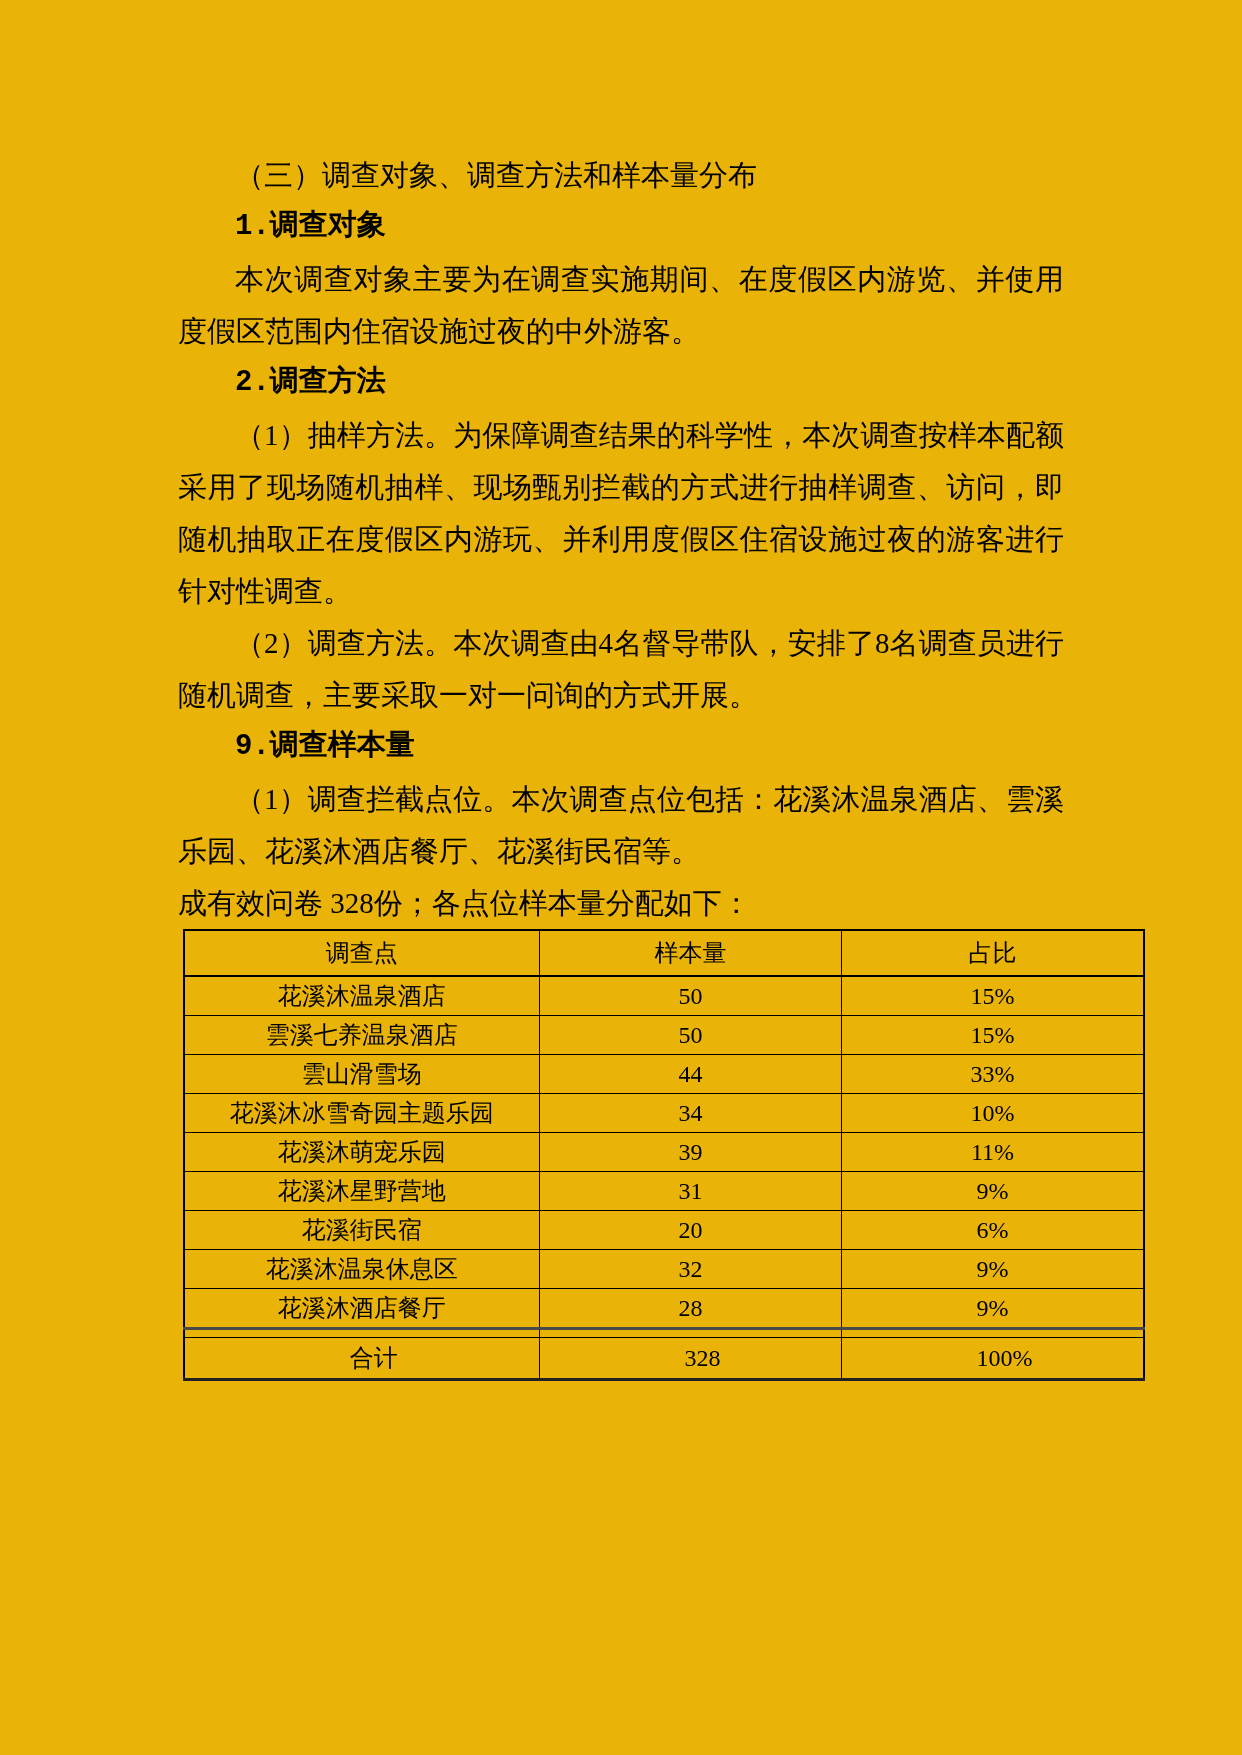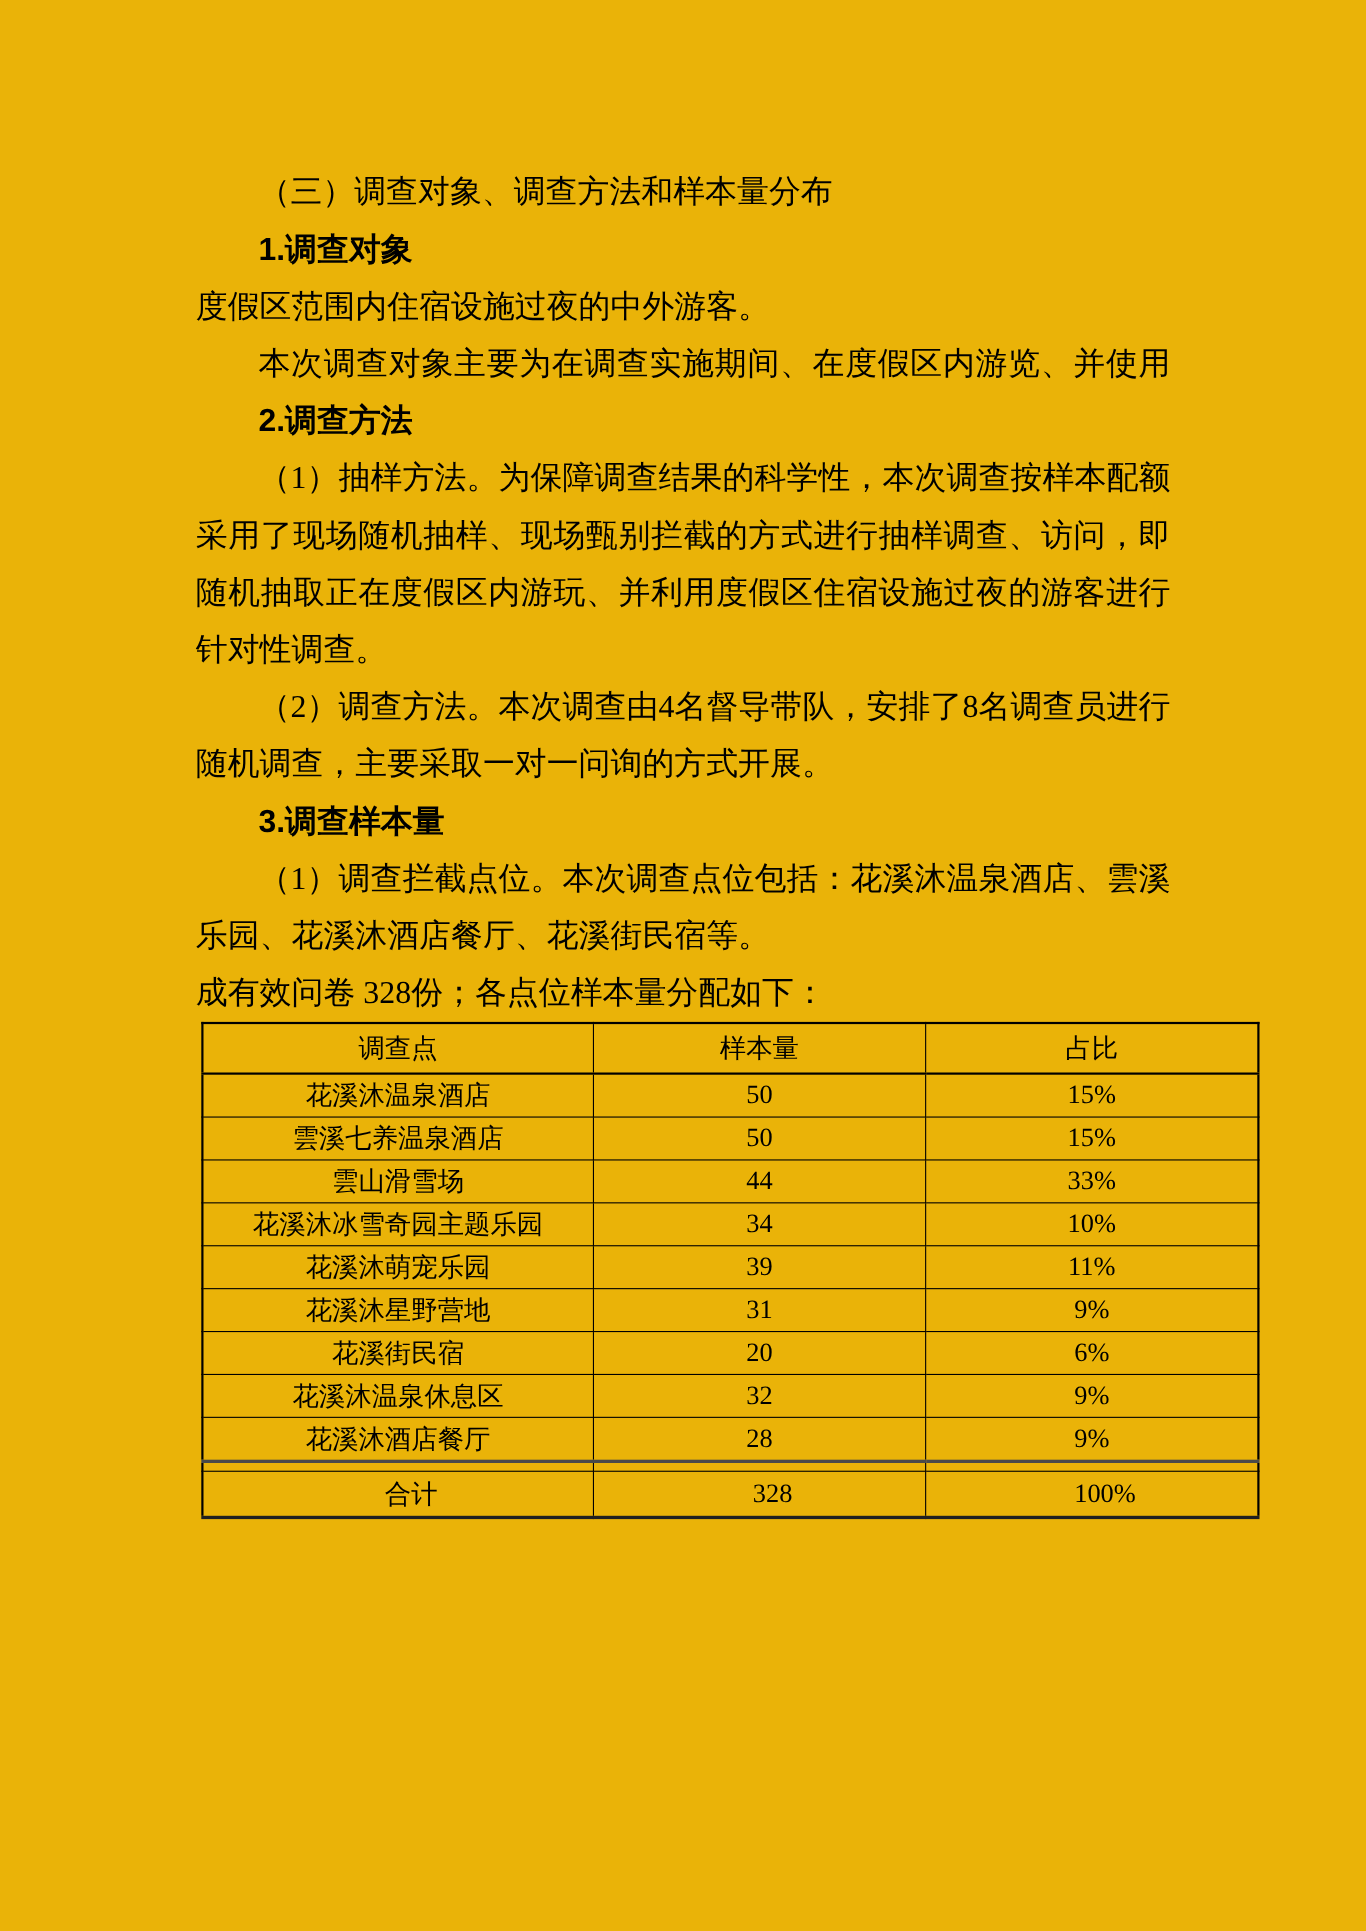--- a/index.html
+++ b/index.html
@@ -25,21 +25,21 @@
     overflow: hidden;
     word-break: break-all;
     white-space: normal;
   }
   .line.just {
     text-align: justify;
     text-align-last: justify;
   }
   .line.ind { text-indent: 57px; }
   .line.hd  { font-family: "Liberation Sans", sans-serif; }
-  .line.sub { font-family: Liberation Sans, sans-serif; font-weight: bold; }
+  .line.sub { font-family: Liberation Mono, monospace; font-weight: bold; }
   .caption {
     height: 36px; line-height: 34px;
     font-size: 28px;
     text-indent: 57px;
     word-break: break-all;
     overflow: hidden;
   }
   table.sample {
     border-collapse: collapse;
     table-layout: fixed;
@@ -74,30 +74,30 @@
   col.c3 { width: 31.5%; }
 </style>
 </head>
 <body>
 
 <div class="page">
   <div class="content">
     <div>
         <div class="line ind hd">（三）调查对象、调查方法和样本量分布</div>
         <div class="line ind sub">1.调查对象</div>
+        <div class="line ind just">本次调查对象主要为在调查实施期间、在度假区内游览、并使用</div>
         <div class="line">度假区范围内住宿设施过夜的中外游客。</div>
-        <div class="line ind just">本次调查对象主要为在调查实施期间、在度假区内游览、并使用</div>
         <div class="line ind sub">2.调查方法</div>
         <div class="line ind just">（1）抽样方法。为保障调查结果的科学性，本次调查按样本配额</div>
         <div class="line just">采用了现场随机抽样、现场甄别拦截的方式进行抽样调查、访问，即</div>
         <div class="line just">随机抽取正在度假区内游玩、并利用度假区住宿设施过夜的游客进行</div>
         <div class="line">针对性调查。</div>
         <div class="line ind just">（2）调查方法。本次调查由4名督导带队，安排了8名调查员进行</div>
         <div class="line">随机调查，主要采取一对一问询的方式开展。</div>
-        <div class="line ind sub">3.调查样本量</div>
+        <div class="line ind sub">9.调查样本量</div>
         <div class="line ind just">（1）调查拦截点位。本次调查点位包括：花溪沐温泉酒店、雲溪</div>
         <div class="line">乐园、花溪沐酒店餐厅、花溪街民宿等。</div>
         <div class="line">成有效问卷 328份；各点位样本量分配如下：</div>
       </div>
     <table class="sample">
       <colgroup>
         <col class="c1">
           <col class="c2">
           <col class="c3">
       </colgroup>

